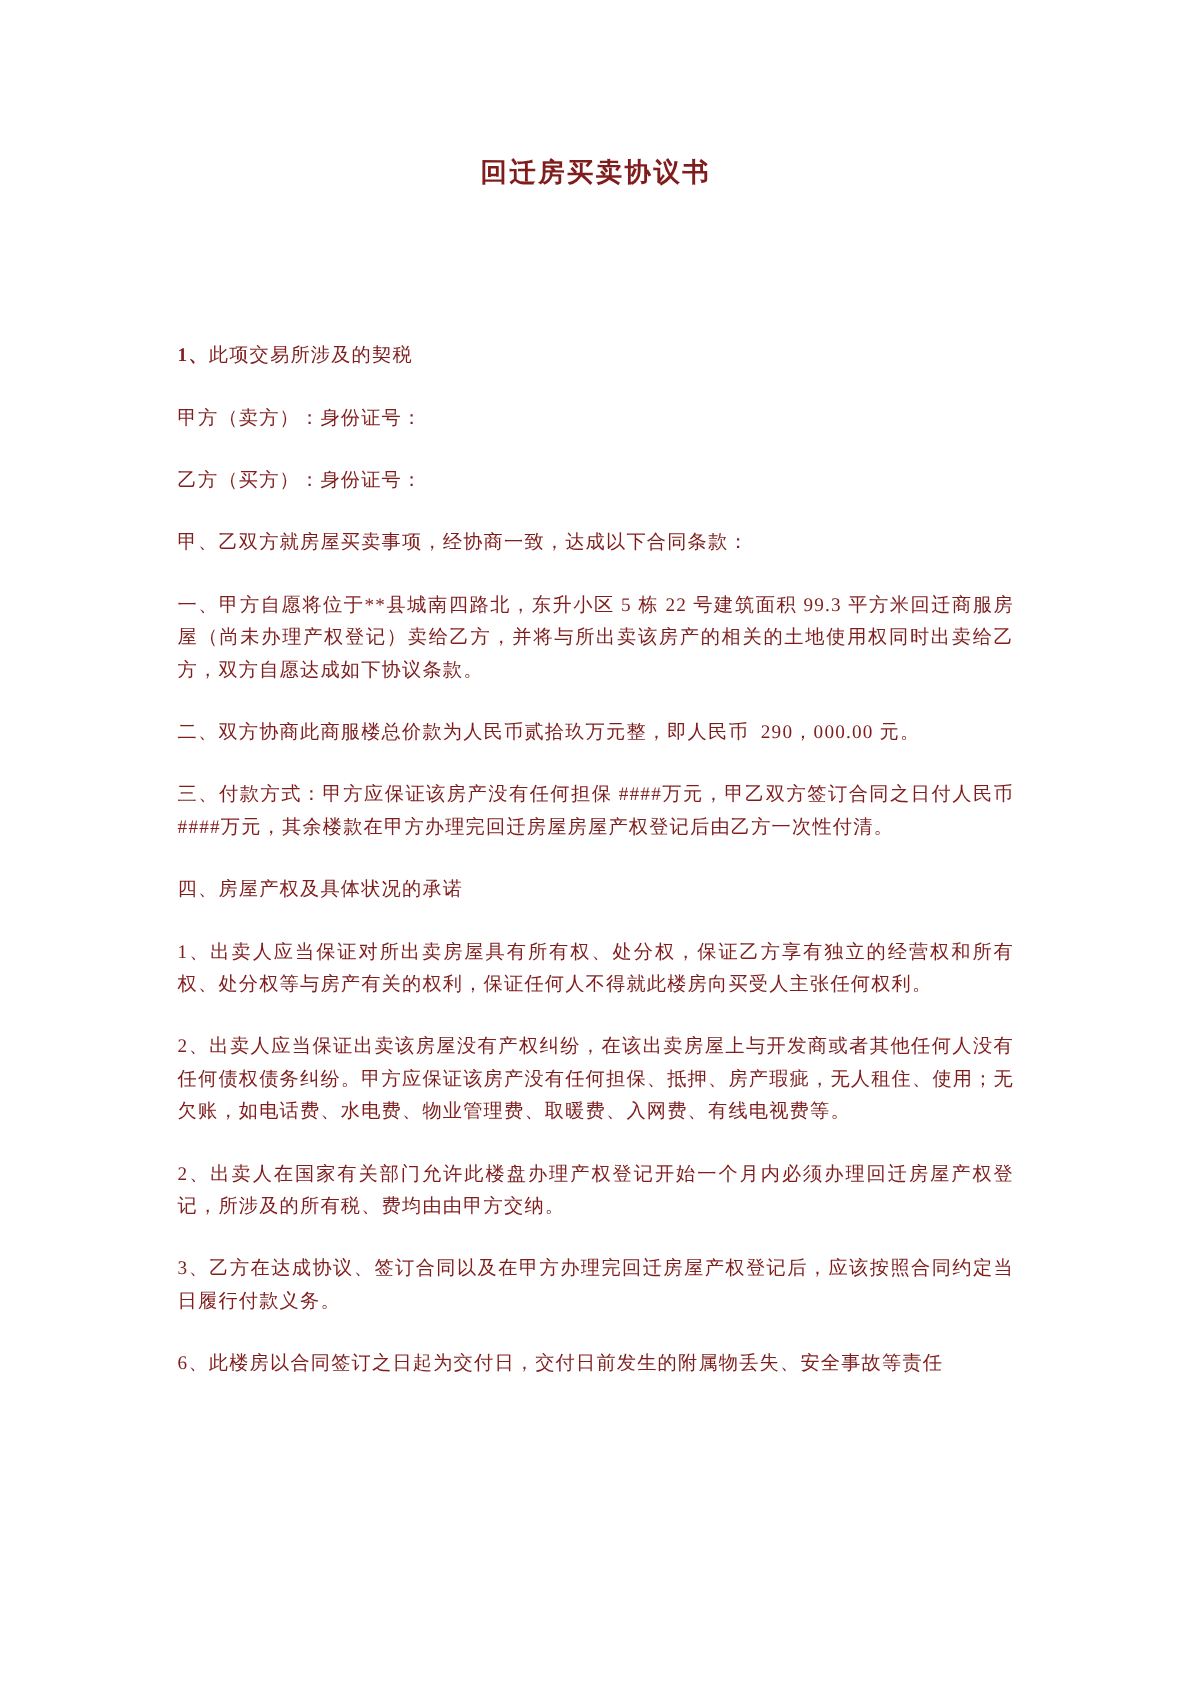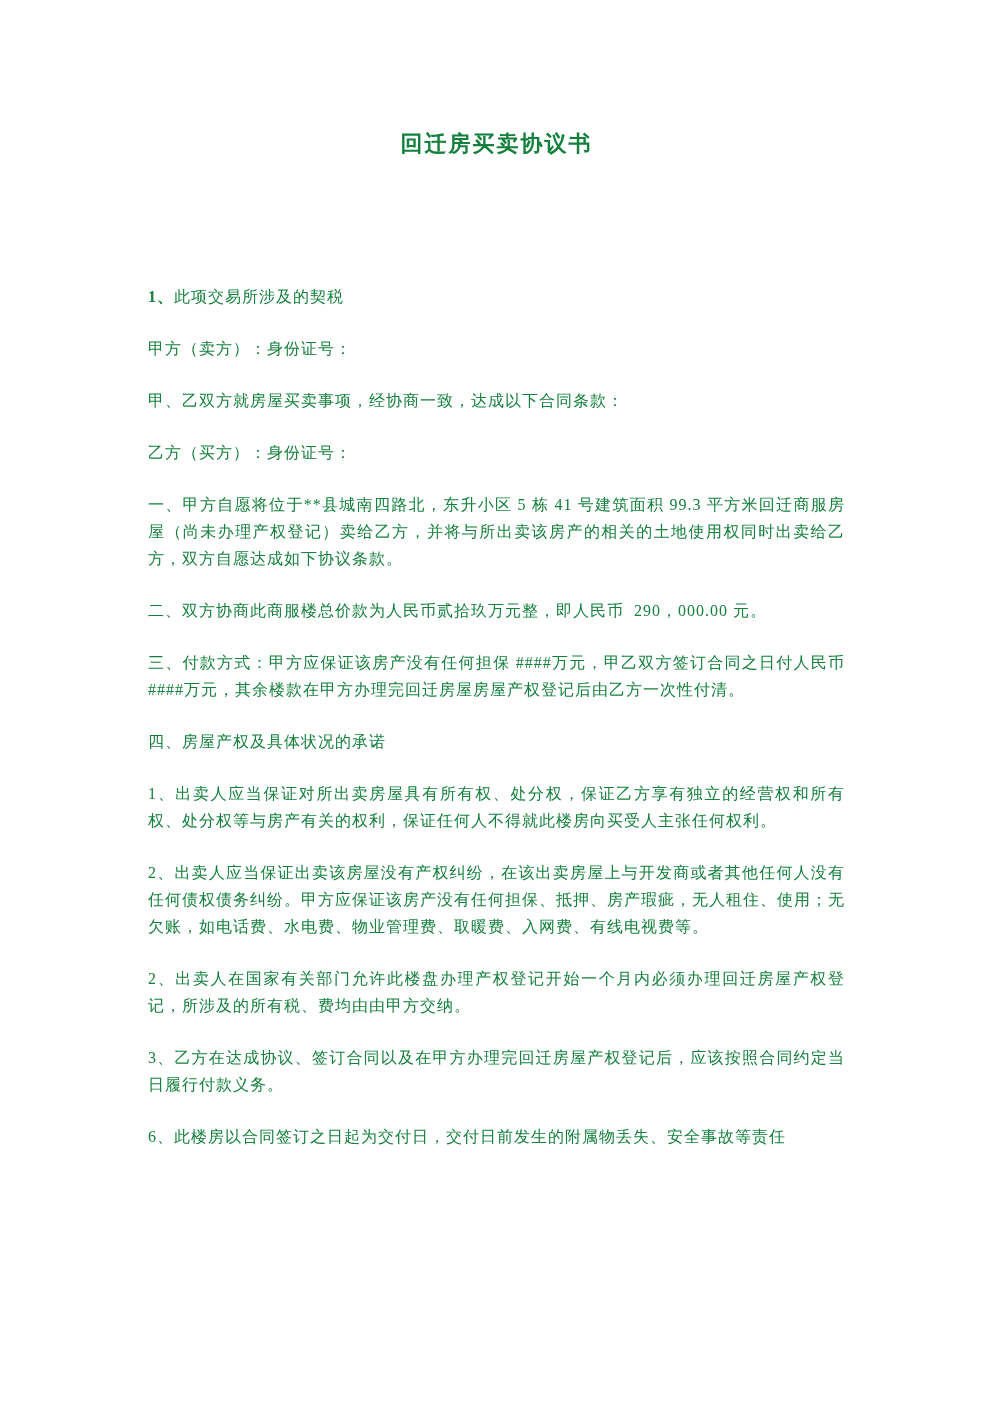--- a/index.html
+++ b/index.html
@@ -9,21 +9,21 @@
   }
   .page {
     position: relative;
     width: 993px;
     height: 1228px;
     margin: 0;
     background: #ffffff;
     overflow: hidden;
     box-sizing: border-box;
     padding: 130px 148px 0 148px;
-    color: #15803d;
+    color: #7f1d1d;
     font-family: "Liberation Serif", "DejaVu Serif", serif;
   }
   .doc-title {
     font-family: "Liberation Sans", "DejaVu Sans", sans-serif;
     font-weight: bold;
     font-size: 22px;
     line-height: 27px;
     letter-spacing: 2px;
     text-align: center;
     margin: 0 0 126px 0;
@@ -42,25 +42,25 @@
 </head>
 <body>
 
 <div class="page">
   <h1 class="doc-title">回迁房买卖协议书</h1>
 
   <p class="para"><span class="num-prefix">1、</span><span>此项交易所涉及的契税</span></p>
 
   <p class="para">甲方（卖方）：身份证号：</p>
 
+  <p class="para">乙方（买方）：身份证号：</p>
+
   <p class="para">甲、乙双方就房屋买卖事项，经协商一致，达成以下合同条款：</p>
 
-  <p class="para">乙方（买方）：身份证号：</p>
-
-  <p class="para">一、甲方自愿将位于**县城南四路北，东升小区 5 栋 41 号建筑面积 99.3 平方米回迁商服房屋（尚未办理产权登记）卖给乙方，并将与所出卖该房产的相关的土地使用权同时出卖给乙方，双方自愿达成如下协议条款。</p>
+  <p class="para">一、甲方自愿将位于**县城南四路北，东升小区 5 栋 22 号建筑面积 99.3 平方米回迁商服房屋（尚未办理产权登记）卖给乙方，并将与所出卖该房产的相关的土地使用权同时出卖给乙方，双方自愿达成如下协议条款。</p>
 
   <p class="para">二、双方协商此商服楼总价款为人民币贰拾玖万元整，即人民币&nbsp; 290，000.00 元。</p>
 
   <p class="para">三、付款方式：甲方应保证该房产没有任何担保 ####万元，甲乙双方签订合同之日付人民币####万元，其余楼款在甲方办理完回迁房屋房屋产权登记后由乙方一次性付清。</p>
 
   <p class="para">四、房屋产权及具体状况的承诺</p>
 
   <p class="para">1、出卖人应当保证对所出卖房屋具有所有权、处分权，保证乙方享有独立的经营权和所有权、处分权等与房产有关的权利，保证任何人不得就此楼房向买受人主张任何权利。</p>
 
   <p class="para">2、出卖人应当保证出卖该房屋没有产权纠纷，在该出卖房屋上与开发商或者其他任何人没有任何债权债务纠纷。甲方应保证该房产没有任何担保、抵押、房产瑕疵，无人租住、使用；无欠账，如电话费、水电费、物业管理费、取暖费、入网费、有线电视费等。</p>

